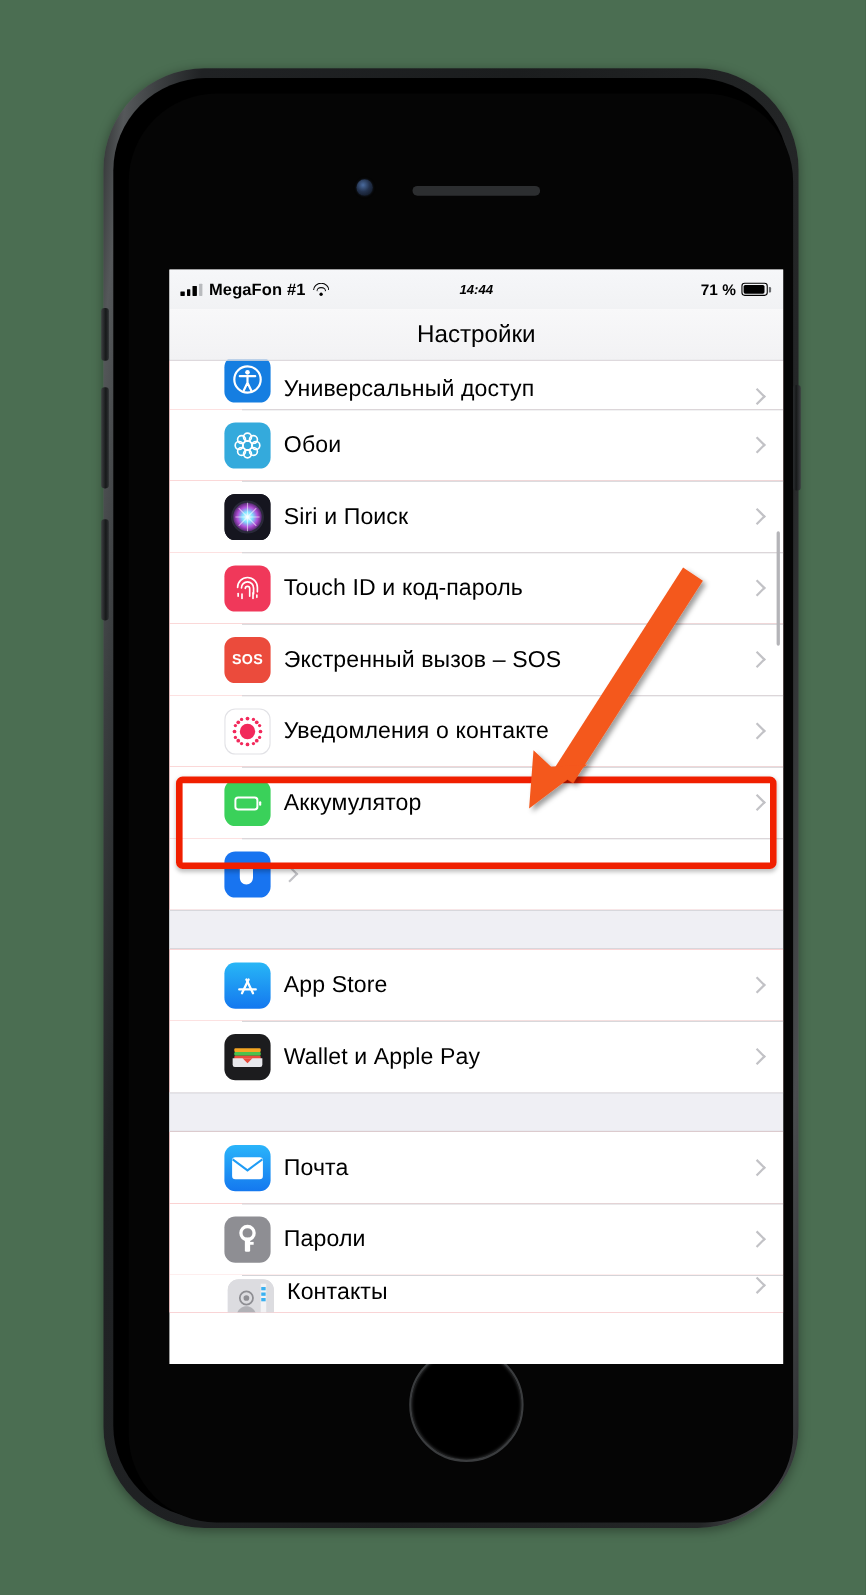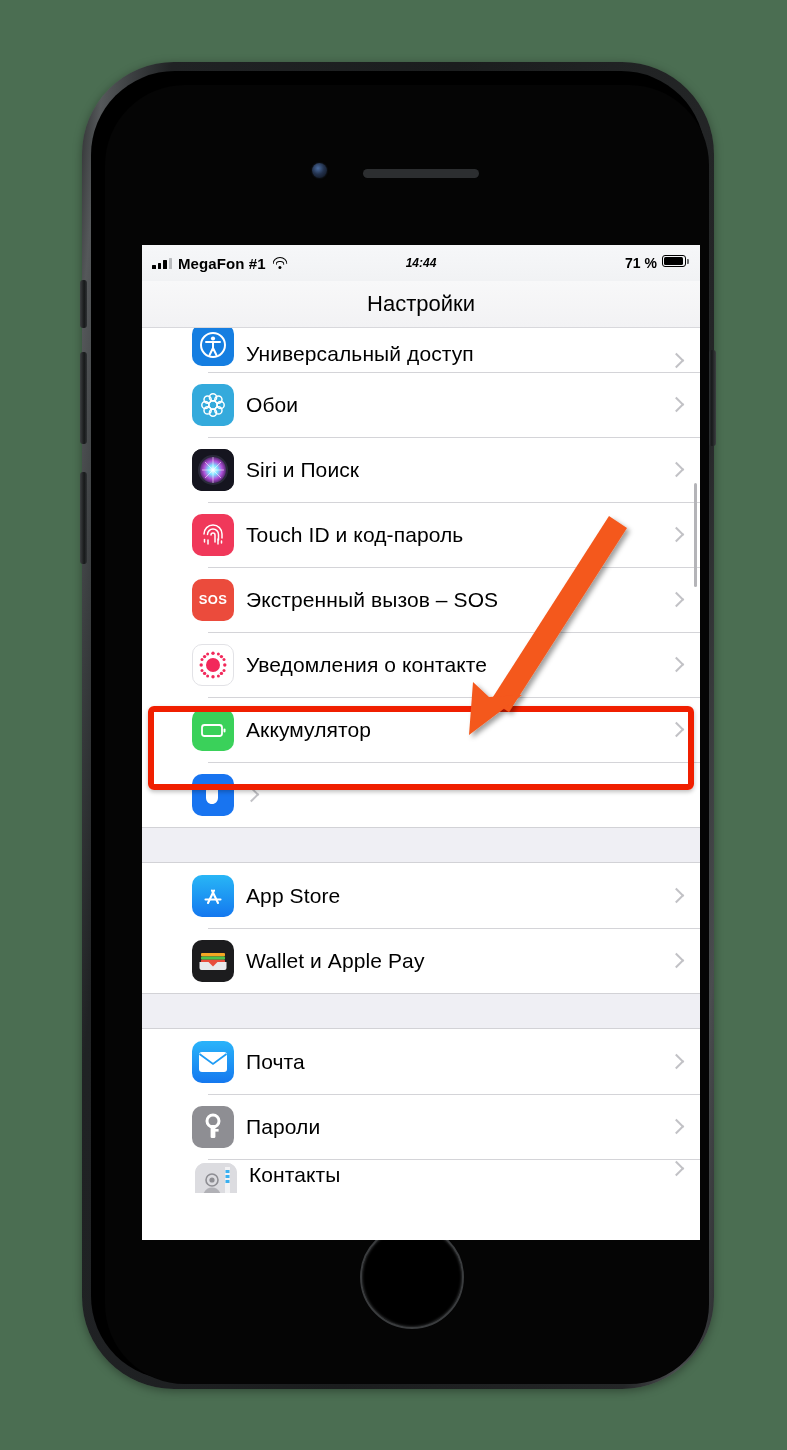--- a/index.html
+++ b/index.html
@@ -6,21 +6,21 @@
   html, body {
     width: 787px; height: 1450px;
     background: #4b6e52;
     font-family: "Liberation Sans", sans-serif;
     overflow: hidden;
   }
   #root { position: relative; width: 787px; height: 1450px; background: #4b6e52; }
 
   
   .phone {
-    position: absolute; left: 82px; top: 62px;
+    position: absolute; left: 94px; top: 62px;
     width: 632px; height: 1327px;
     border-radius: 92px;
     background: linear-gradient(100deg,#ララ);
     background: linear-gradient(95deg,#2b2d2e 0%,#55585a 3%,#3b3e40 7%,#202224 12%,#1b1d1e 50%,#242627 88%,#4a4d4f 95%,#2a2c2e 100%);
     box-shadow: 0 2px 10px rgba(0,0,0,.35);
   }
   .phone-inner {
     position: absolute; left: 9px; top: 9px;
     width: 614px; height: 1309px;
     border-radius: 84px;
@@ -81,21 +81,21 @@
   .sig i:nth-child(2){height:6.5px}
   .sig i:nth-child(3){height:9px}
   .sig i:nth-child(4){height:11.5px;background:#b9bbbe}
   .carrier { font-size:15px; font-weight:600; letter-spacing:.1px; }
   .wifi { width:16px; height:12px; position:relative; }
   .wifi span { position:absolute; left:50%; transform:translateX(-50%); border:1.6px solid #000; border-bottom:none; border-radius:50% 50% 0 0 / 100% 100% 0 0; }
   .wifi span:nth-child(1){width:15px;height:7px;top:0}
   .wifi span:nth-child(2){width:9px;height:4.5px;top:3.5px}
   .wifi-dot { position:absolute;left:50%;transform:translateX(-50%);bottom:0;width:3.2px;height:3.2px;border-radius:50%;background:#000; }
   .sb-center { position:absolute; left:0; right:0; text-align:center; font-size:12px; font-weight:bold; pointer-events:none;font-style:italic; }
-  .sb-right { margin-left:auto; display:flex; align-items:flex-start; gap:5px; }
+  .sb-right { margin-left:auto; display:flex; align-items:center; gap:5px; }
   .batt-pct { font-size:14px; font-weight:600; }
   .batt { position:relative; width:24px; height:12px; border:1.4px solid #000; border-radius:3px; }
   .batt::after { content:""; position:absolute; right:-4px; top:3.2px; width:2.2px; height:5px; background:#6b6d70; border-radius:0 1px 1px 0; }
   .batt i { position:absolute; left:1.3px; top:1.3px; bottom:1.3px; background:#000; border-radius:1.5px; }
 
   
   .navbar {
     height: 47px; background: linear-gradient(180deg,#f8f8f9,#f2f2f4);
     display:flex; align-items:center; justify-content:center;
     font-size: 22px; font-weight: normal; color:#000;

